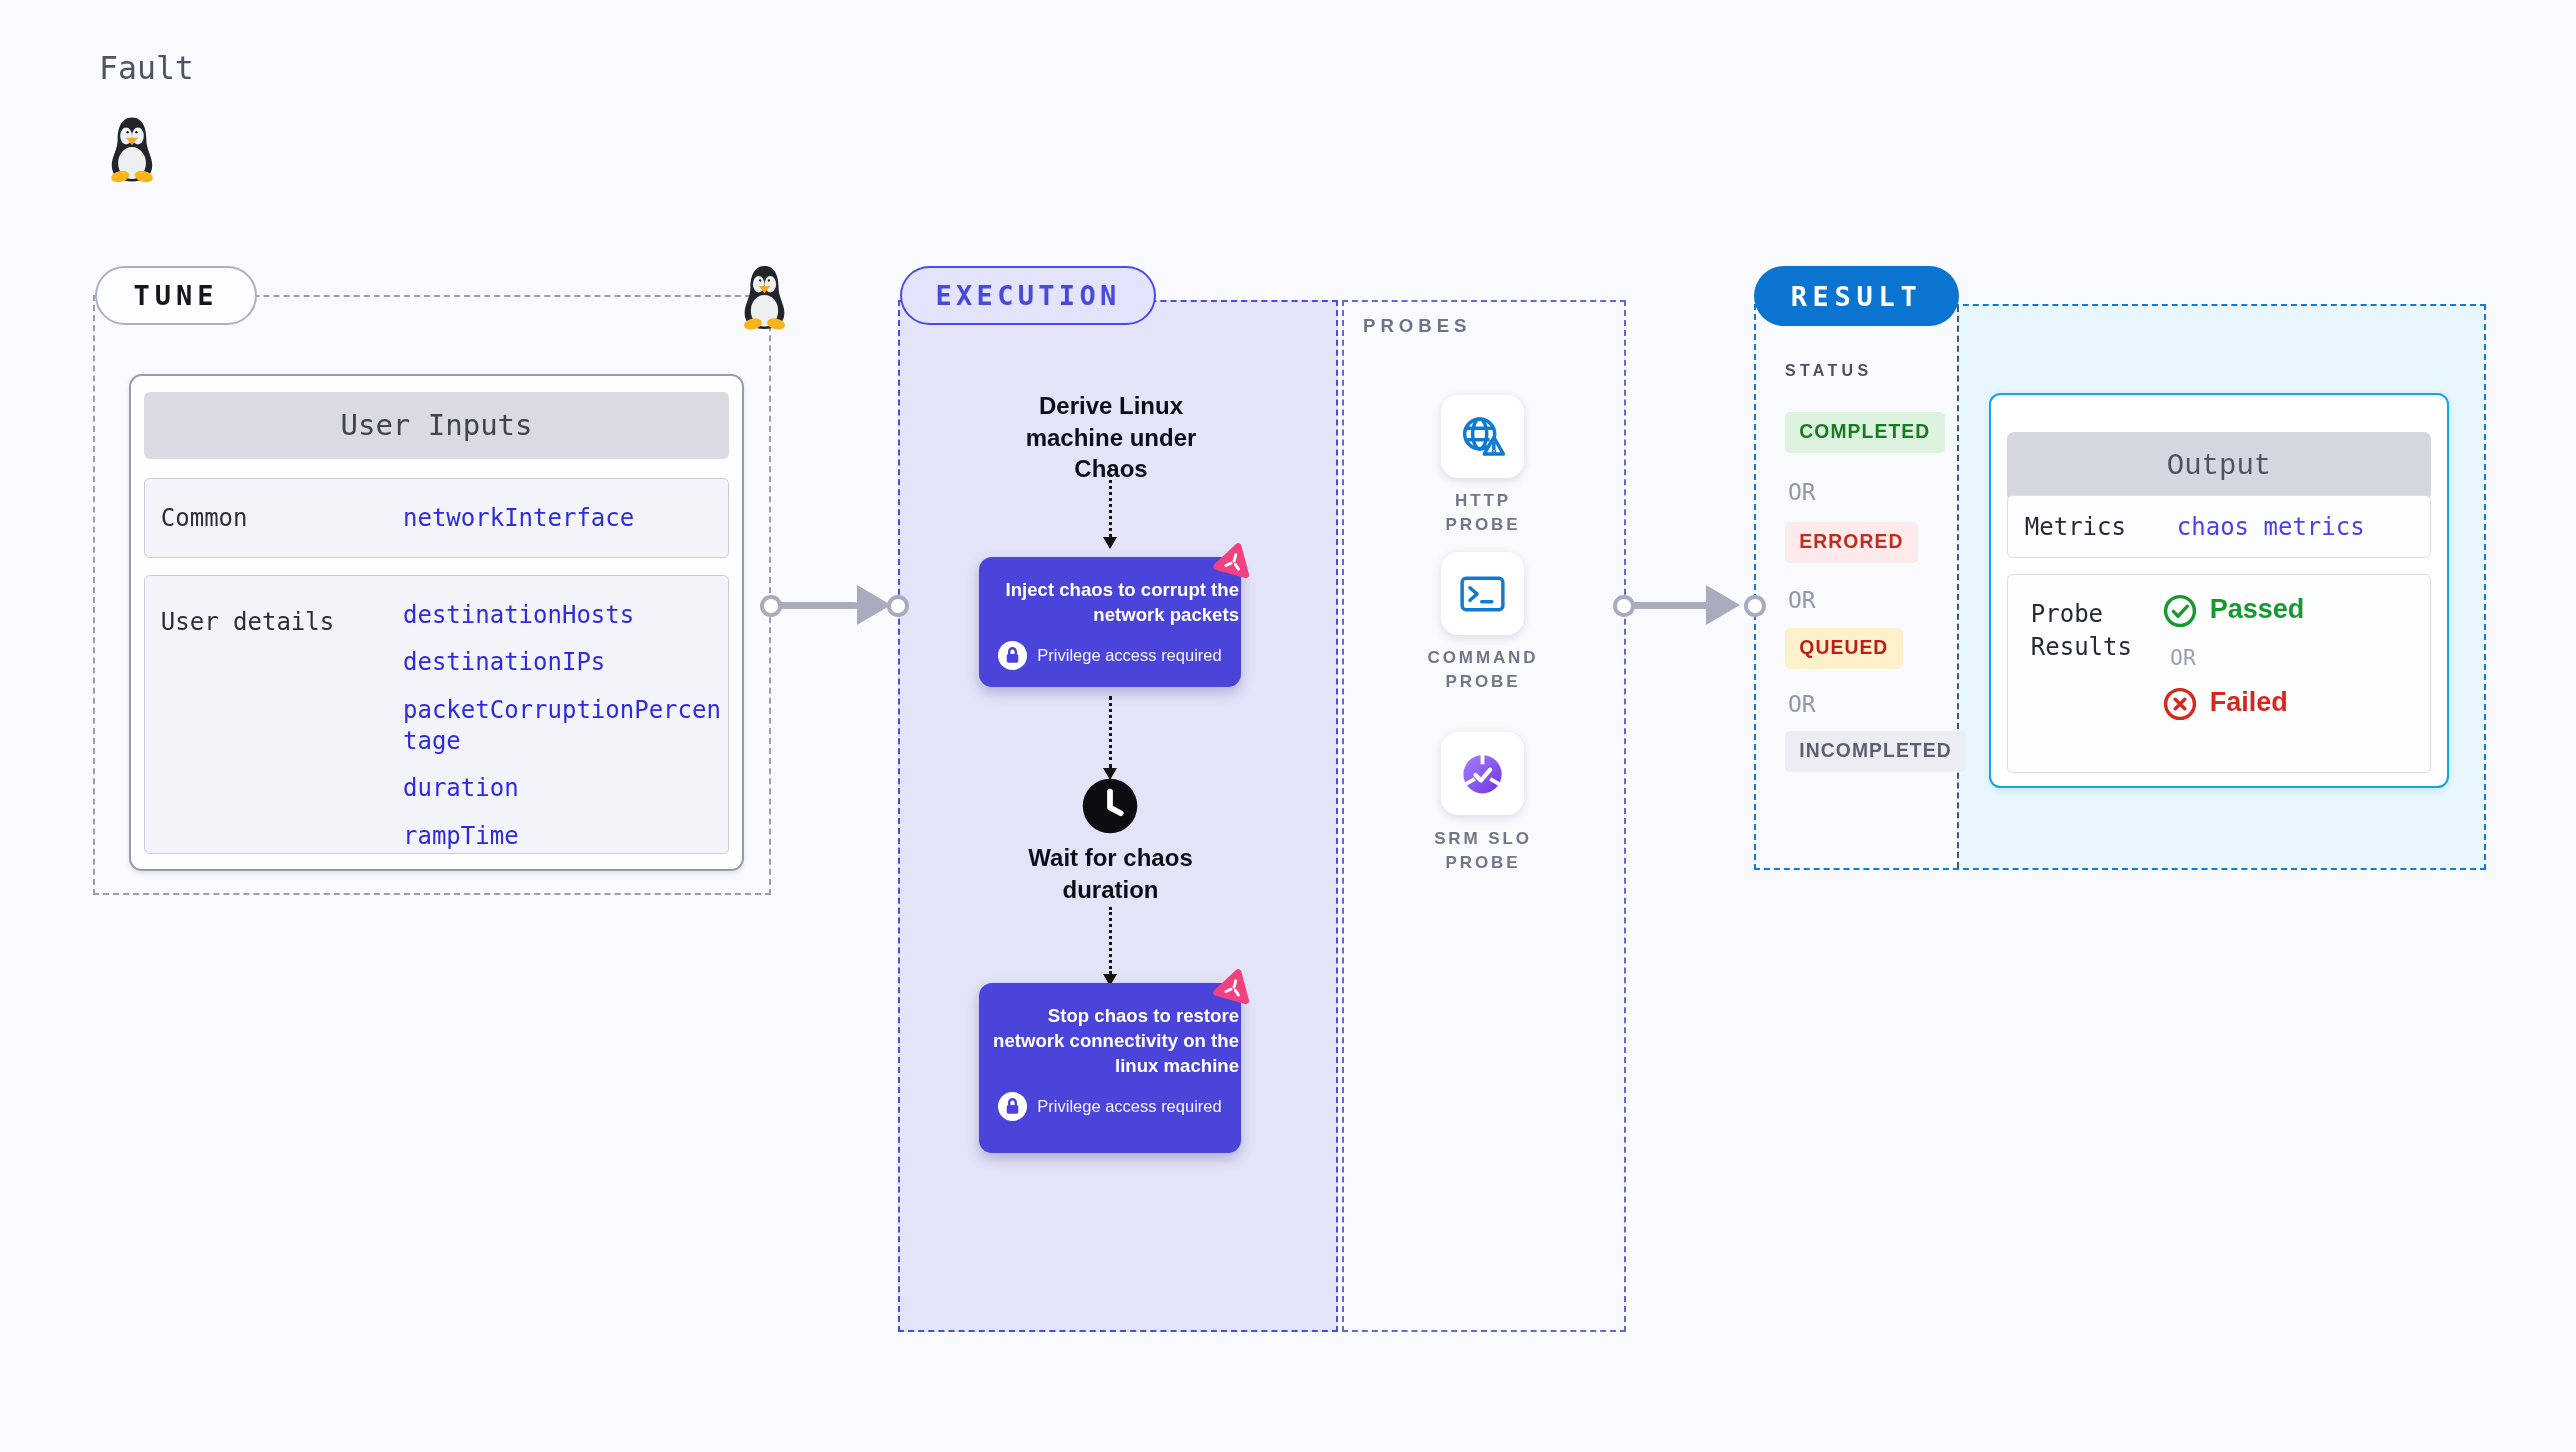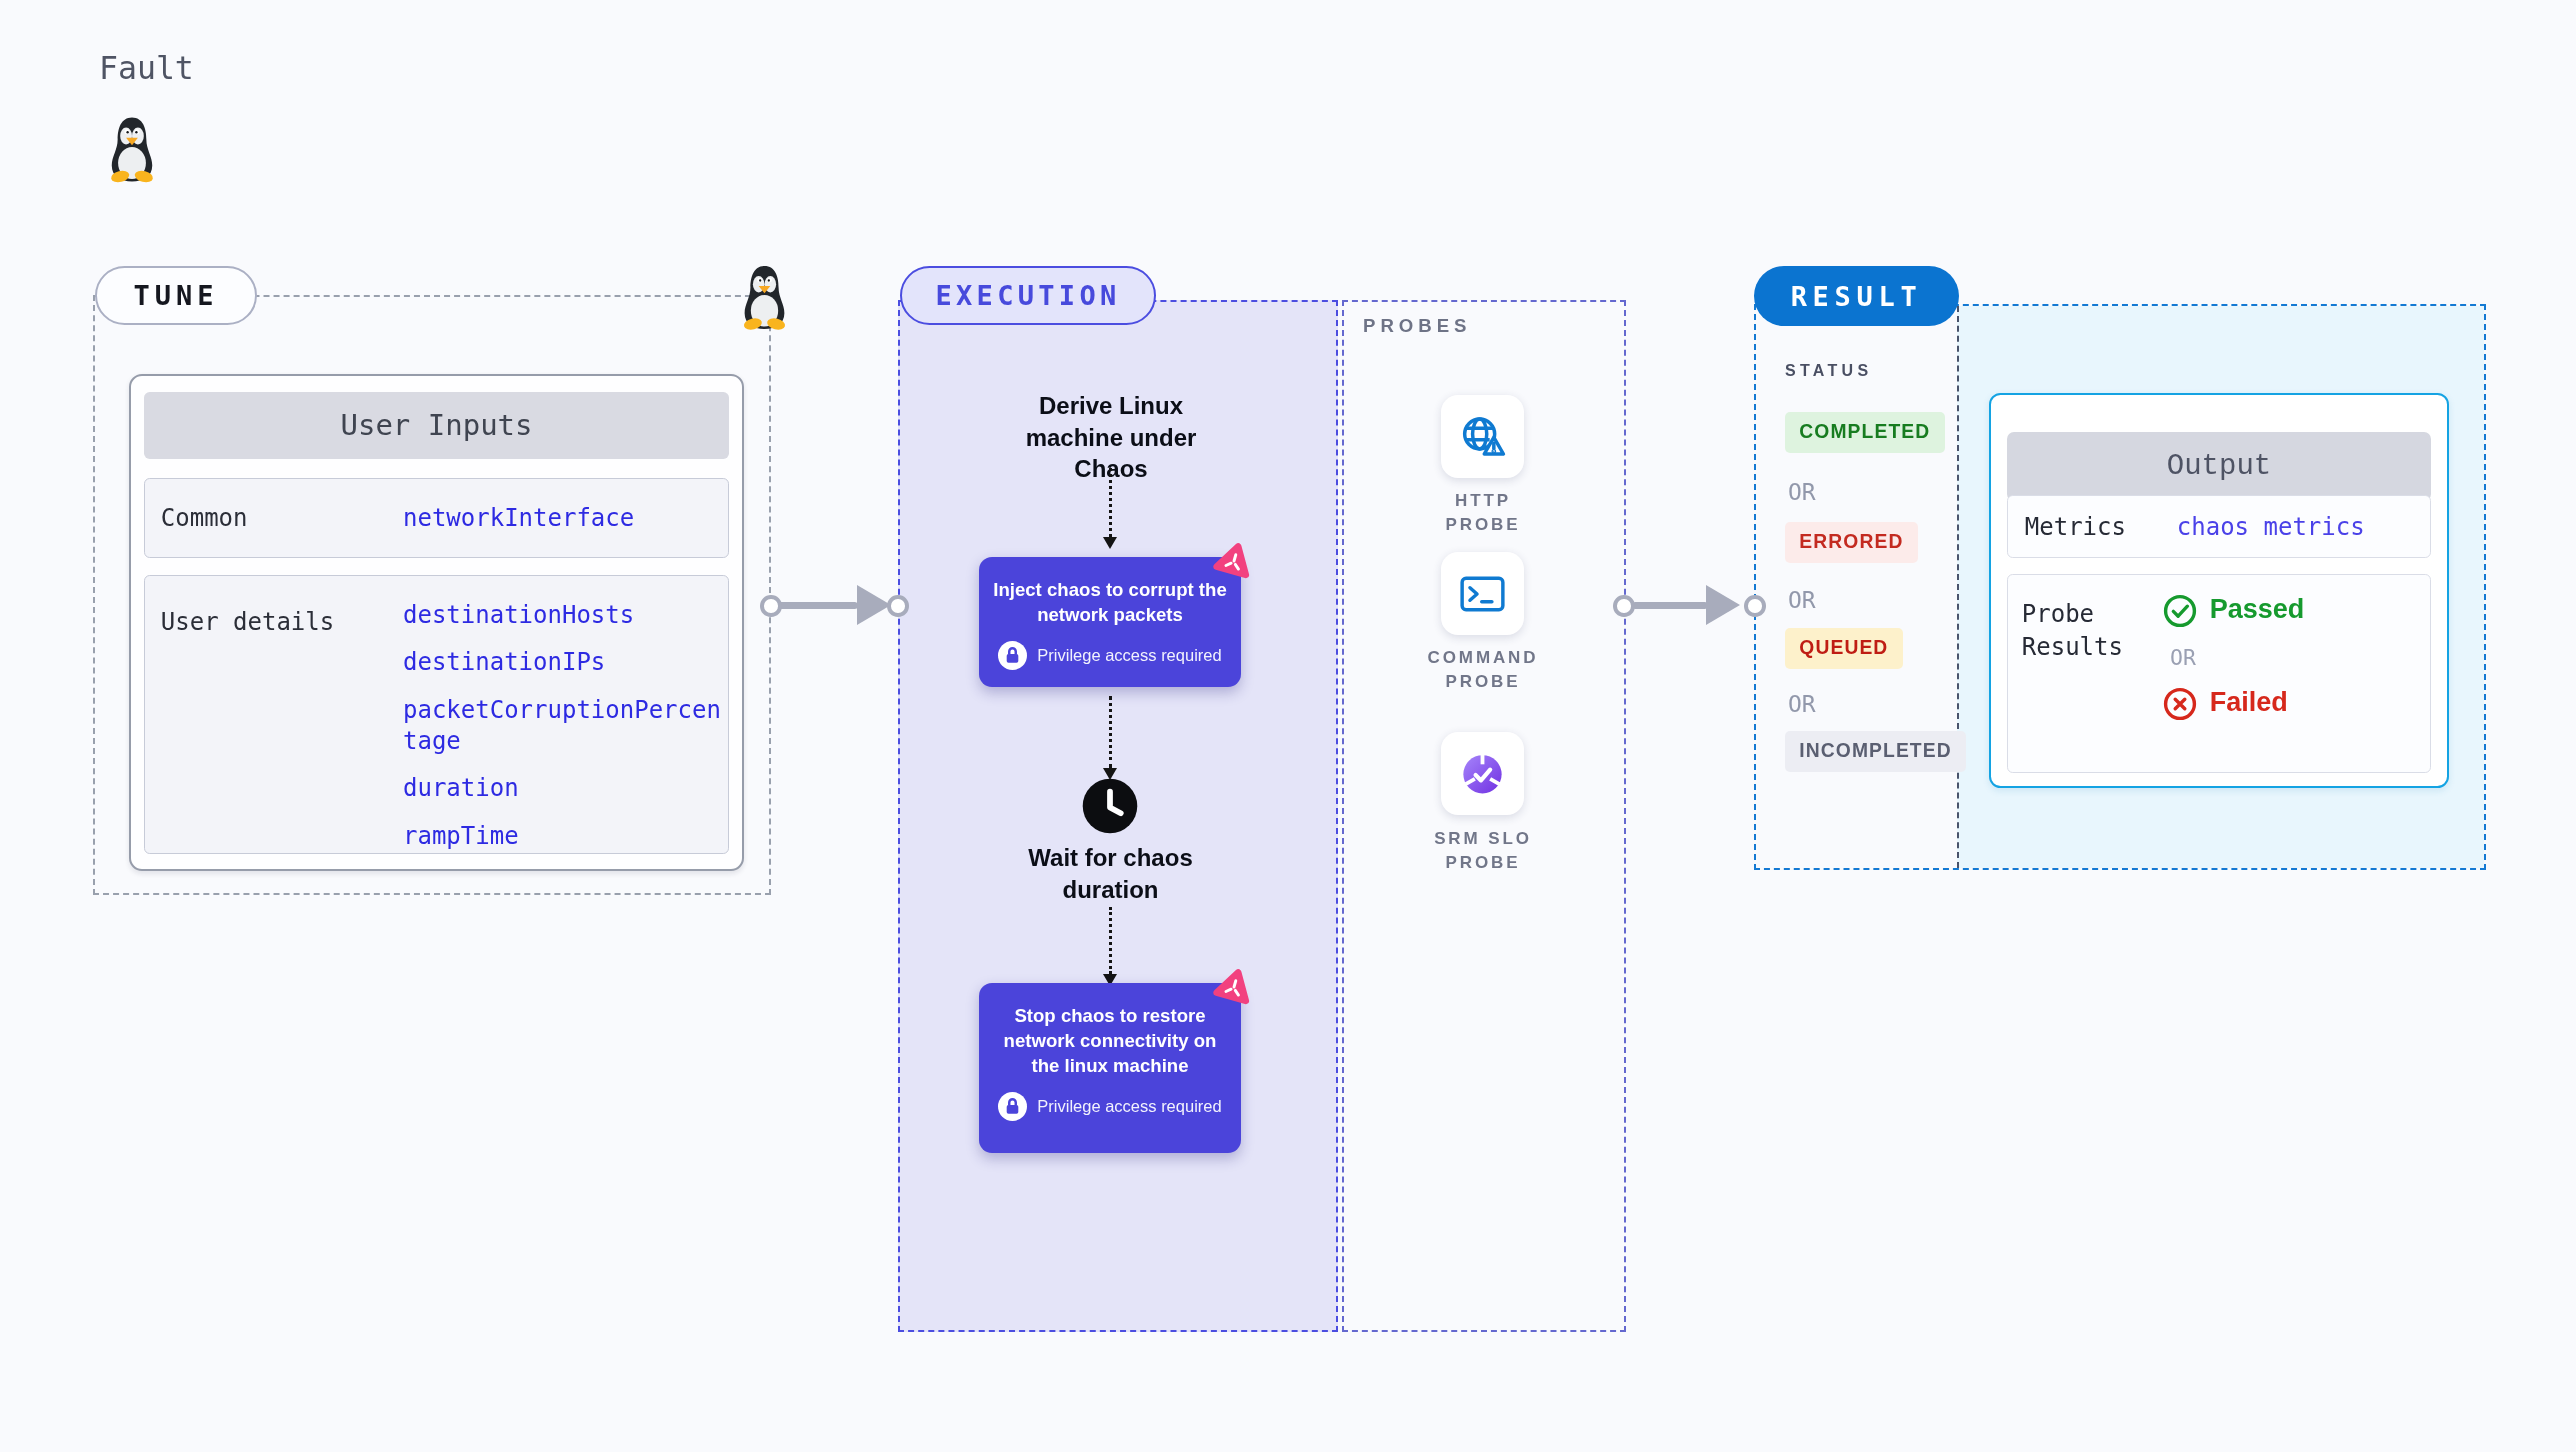--- a/index.html
+++ b/index.html
@@ -46,21 +46,21 @@
   
   .conn-line { position:absolute; height:7.2px; background:#a8acbc; border-radius:3.6px; top:602px; }
   .conn-head { position:absolute; width:0; height:0; top:585px; border-top:20px solid transparent; border-bottom:20px solid transparent; border-left:34px solid #a8acbc; }
   .conn-dot  { position:absolute; width:21.5px; height:21.5px; border-radius:50%; background:#fff; border:4.3px solid #a8acbc; top:595px; z-index:7; }
 
   
   .step-text { position:absolute; width:244px; text-align:center; font-size:24px; font-weight:bold; color:#0b0e17; line-height:31.5px; }
   .dotline { position:absolute; width:0; border-left:3.6px dotted #141414; }
   .dothead { position:absolute; width:0; height:0; border-left:7.2px solid transparent; border-right:7.2px solid transparent; border-top:12px solid #141414; }
   .pblock { position:absolute; left:979px; width:262px; background:#4b44da; border-radius:13px; color:#fff;
-            padding:20px 13px 17px; text-align:center; box-shadow:0 5.7px 13px rgba(43,39,130,.28); }
+            padding:20px 2px 17px; text-align:right; box-shadow:0 5.7px 13px rgba(43,39,130,.28); }
   .pblock .ptext { font-size:18.6px; font-weight:bold; line-height:25px; }
   .lockrow { margin-top:14.3px; display:flex; align-items:center; justify-content:center; gap:10px; }
   .lockrow .note { font-size:16.5px; color:#f2f2fd; }
   .pinklogo { position:absolute; right:-14.3px; top:-17px; width:42px; height:42px; }
   .clock { position:absolute; left:1082px; top:778px; width:56px; height:56px; }
 
   
   .probes-heading { position:absolute; left:1363px; top:315px; font-size:18.6px; font-weight:bold; letter-spacing:5px; color:#6e7386; }
   .probe-card { position:absolute; left:1441px; width:83px; height:83px; background:#ffffff; border-radius:17px;
                 box-shadow:0 2.9px 8.6px rgba(40,50,90,.14); display:flex; align-items:center; justify-content:center; }
@@ -75,21 +75,21 @@
 
   .output-card { position:absolute; left:1989px; top:393px; width:460px; height:395px; background:#ffffff;
                  border:2.9px solid #14a3e3; border-radius:11.5px; box-shadow:0 2.9px 7.2px rgba(20,120,180,.12); }
   .out-head { position:absolute; left:15.8px; right:15.8px; top:15.8px; height:69px; background:#d5d7e0; border-radius:7px;
               display:flex; align-items:center; justify-content:center; font-family:Liberation Mono, monospace; font-size:29px; color:#4e5364;margin-top:21px; }
   .out-row { position:absolute; left:15.8px; right:15.8px; background:#fcfdff; border:1.4px solid #dadde7; border-radius:5.7px; }
   .out-metrics { top:100px; height:63px; display:flex; align-items:center; padding-left:17px; }
   .out-metrics .olabel { width:152px; }
   .olabel { font-family:"DejaVu Sans Mono",monospace; font-size:24px; color:#262a35; }
   .ovalue { font-family:"DejaVu Sans Mono",monospace; font-size:24px; color:#4a41e8; }
-  .out-probe { top:179px; height:199px; padding:23px 0 0 14px; }
+  .out-probe { top:179px; height:199px; padding:23px 0 0 23px; }
   .out-probe .olabel { display:block; width:143px; line-height:33px; }
   .pr-col { position:absolute; left:155px; top:18.6px; }
   .pr-item { display:flex; gap:13px; }
   .pr-item .ptxt { font-size:27px; font-weight:bold; }
   .pr-passed .ptxt { color:#169a2e; }
   .pr-failed .ptxt { color:#d6281c; }
   .pr-or { margin:17px 0 17px 7.2px; font-family:"DejaVu Sans Mono",monospace; font-size:21.5px; color:#9aa0b3; }
 </style>
 </head>
 <body>

